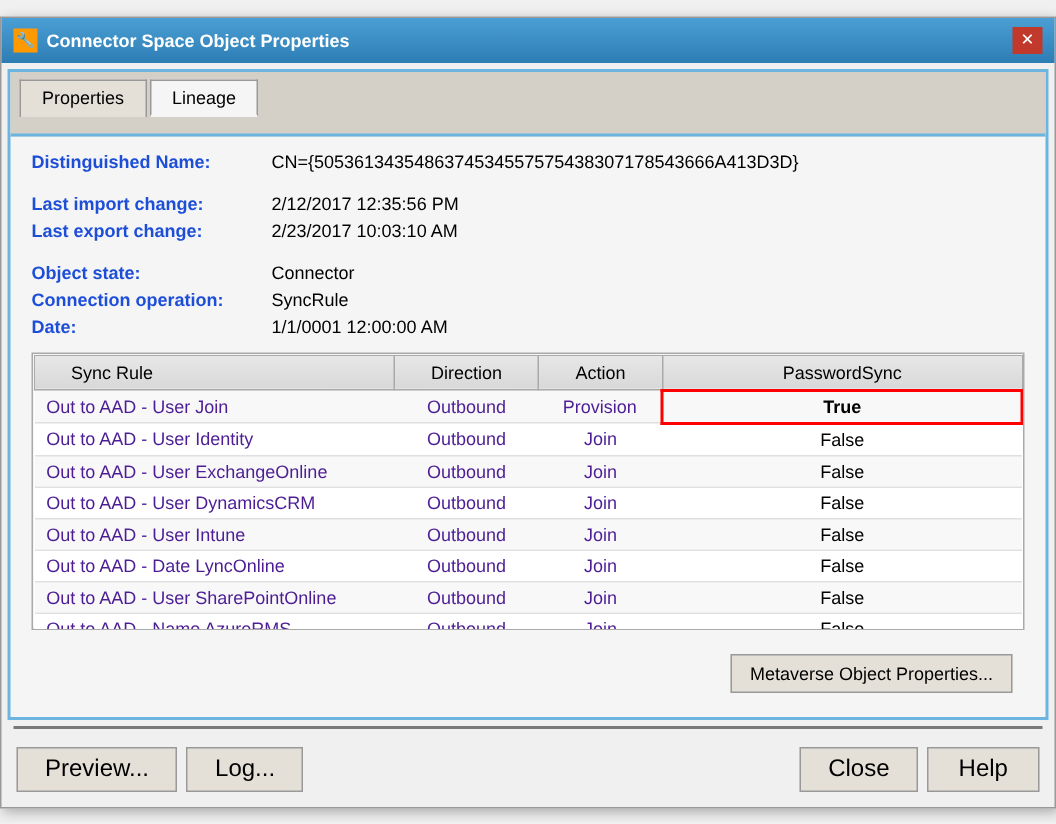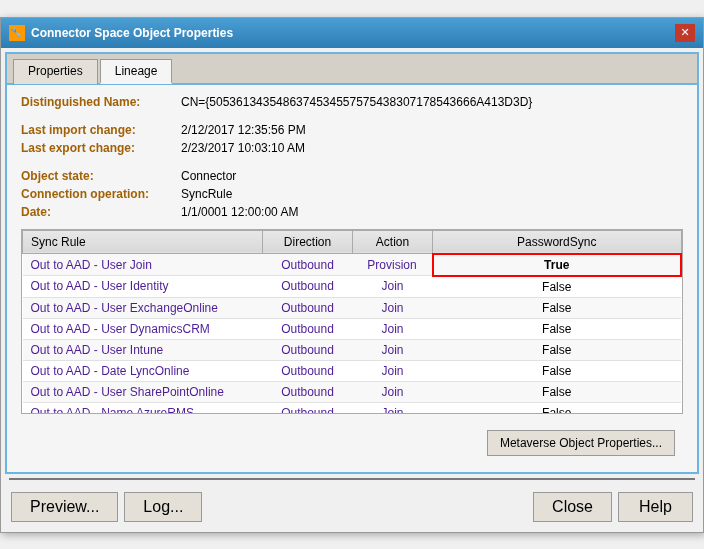--- a/index.html
+++ b/index.html
@@ -60,21 +60,21 @@
     }
     .content-area {
       background: #f5f5f5;
       border: 2px solid #6bb5e0;
       margin: 4px;
     }
     .tabs {
       display: flex;
       background: #d4d0c8;
       border-bottom: 2px solid #6bb5e0;
-      padding: 4px 6px 0;
+      padding: 4px 6px 12px;
       gap: 2px;
     }
     .tab {
       padding: 4px 14px;
       border: 1px solid #999;
       border-bottom: none;
       background: #e4e0d8;
       cursor: pointer;
       font-size: 12px;
       position: relative;
@@ -88,21 +88,21 @@
     .tab-content {
       padding: 10px 14px;
     }
     .field-row {
       display: flex;
       margin-bottom: 4px;
     }
     .field-label {
       font-weight: bold;
       min-width: 160px;
-      color: #a16207;
+      color: #1d4ed8;
     }
     .field-value {
       color: #000000;
     }
     .section-spacer { height: 10px; }
     .table-container {
       margin: 10px 0;
       border: 1px solid #aaa;
       background: white;
       height: 185px;
@@ -110,21 +110,21 @@
       position: relative;
     }
     table {
       width: 100%;
       border-collapse: collapse;
       font-size: 12px;
     }
     thead tr th {
       background: linear-gradient(to bottom, #e8e8e8, #d8d8d8);
       border: 1px solid #aaa;
-      padding: 4px 8px;
+      padding: 4px 24px;
       text-align: center;
       font-weight: normal;
       color: #000;
     }
     tbody tr td {
       padding: 3px 8px;
       border-bottom: 1px solid #e0e0e0;
       color: #4c1d95;
     }
     tbody tr:nth-child(odd) td { background: #f8f8f8; }

